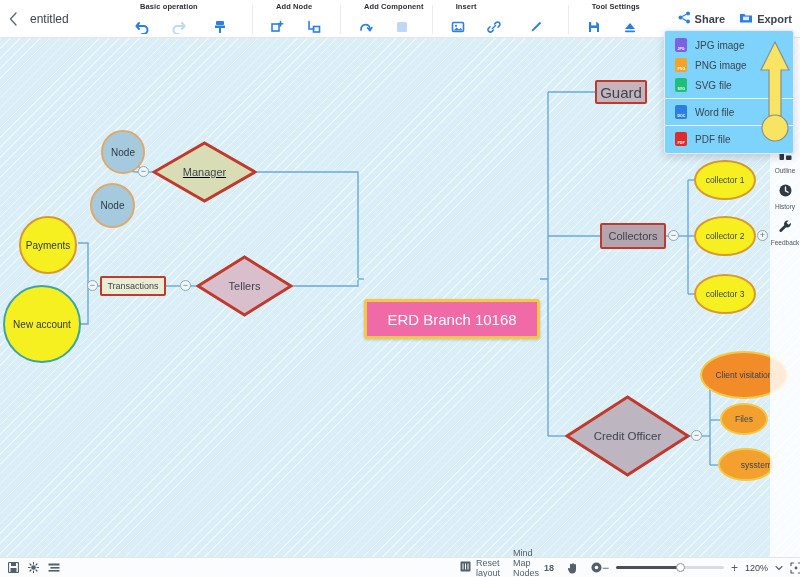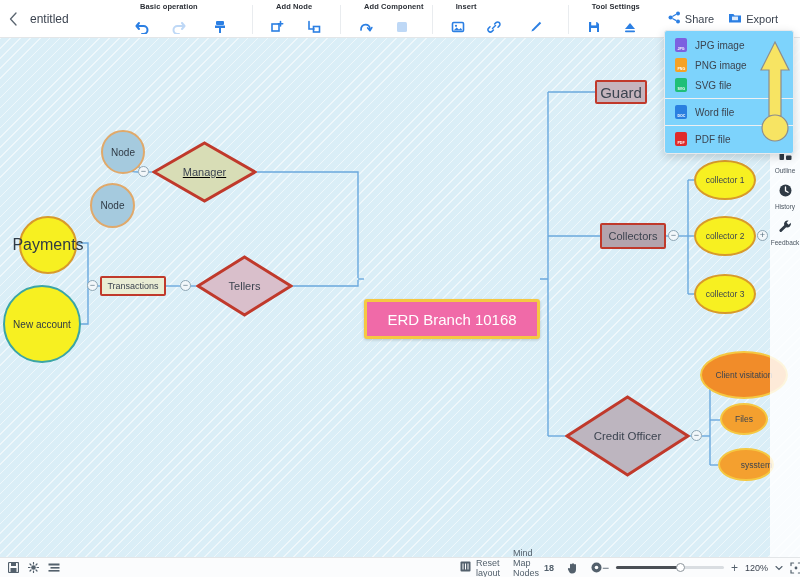--- a/index.html
+++ b/index.html
@@ -48,21 +48,21 @@
   .tb-ico svg { display: block; }
   .tb-label {
     font-size: 7px; color: #4a5560; margin-top: 2px; white-space: nowrap;
     transform: scale(.95);
   }
   .tb-item.disabled .tb-label { color: #c3c9cf; }
   .tb-item.disabled .tb-ico svg { opacity: .3; }
 
   .tb-right {
     display: flex; align-items: center; gap: 14px;
-    padding: 0 22px 0 0; margin-left: auto; align-self: center;
+    padding: 0 8px 0 0; margin-left: auto; align-self: center; font-weight: bold;
   }
   .tb-right-btn {
     display: flex; align-items: center; gap: 4px; cursor: pointer;
     font-size: 11px; color: #3c4450;
   }
 
   
   .export-menu {
     position: absolute; left: 664px; top: 30px; width: 130px;
     background: #7dd3fc; border: 1px solid #e8eaec; border-radius: 3px;
@@ -453,21 +453,21 @@
 
     <div class="node n-diamond" style="left:152px; top:103px; width:105px; height:62px;text-decoration:underline;">
       <svg class="diamond-shape" viewBox="0 0 105 62" preserveAspectRatio="none">
         <polygon points="52.5,2 103,31 52.5,60 2,31" fill="#d8ddb6" stroke="#c0392b" stroke-width="3"></polygon>
       </svg>
       <span class="node-label" style="color:#3c4450; font-size:11px;">Manager</span>
     </div>
 
     <div class="node n-circle" style="left:19px; top:178px; width:58px; height:58px;
                 background:#f7f021; border:2px solid #d89a2b;">
-      <span class="node-label" style="color:#2f3a45; font-size:16px;">Payments</span>
+      <span class="node-label" style="color:#2f3a45; font-size:10px;">Payments</span>
     </div>
 
     <div class="node n-circle" style="left:3px; top:247px; width:78px; height:78px;
                 background:#f7f021; border:2px solid #3ba5a5;">
       <span class="node-label" style="color:#2f3a45; font-size:10px;">New account</span>
     </div>
 
     <div class="node n-rect" style="left:100px; top:238px; width:66px; height:20px;
                 background:#e9edd4; border:2px solid #c0392b; border-radius:2px;">
       <span class="node-label" style="color:#3c4450; font-size:9px;">Transactions</span>

